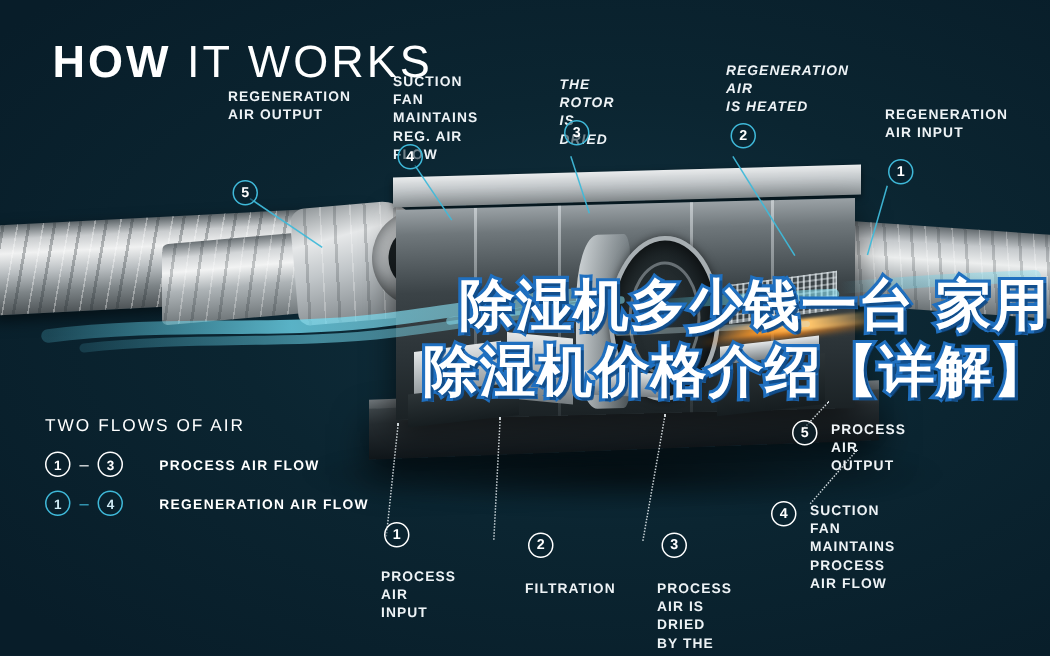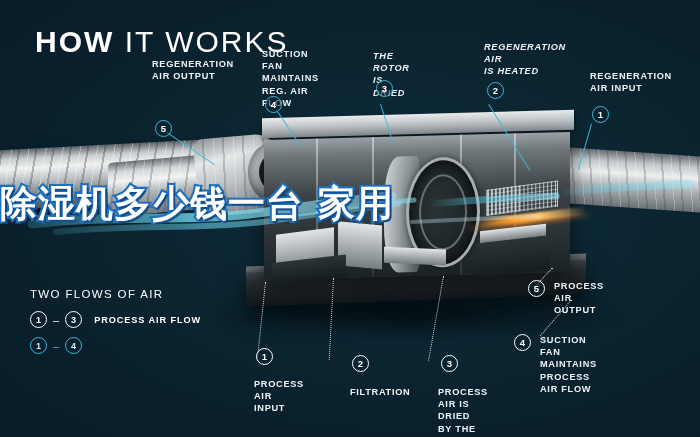--- a/index.html
+++ b/index.html
@@ -221,44 +221,44 @@
   .lead { position:absolute; transform-origin:0 0; height:0; }
   .lead.dotted {
     border-top:1.4px dotted rgba(236,243,247,.85);
   }
   .lead.cyanline {
     border-top:1.5px solid #3fb9d9;
     opacity:.95;
   }
 
   
-  .legend { position:absolute; left:30px; top:288px; }
+  .legend { position:absolute; left:30px; top:278px; }
   .legend-title {
     color:#ffffff; font-size:11.5px; letter-spacing:1.35px;
     font-weight:400; margin-bottom:11px;
   }
   .legend-row { display:flex; align-items:center; margin-bottom:9px; }
   .lnum {
     width:17px; height:17px; border-radius:50%;
     border:1.5px solid #ffffff; color:#ffffff;
     font-size:9px; font-weight:700;
     display:flex; align-items:center; justify-content:center;
   }
   .legend-row.cyan .lnum { border-color:#3fb9d9; color:#cfeaf4; }
   .dash { color:#ffffff; font-size:11px; margin:0 6px; }
   .legend-row.cyan .dash { color:#3fb9d9; }
   .ltext {
     color:#ffffff; font-size:9.2px; font-weight:700;
-    letter-spacing:.9px; margin-left:12px;
+    letter-spacing:.9px; margin-left:24px;
   }
 
   
   .cn-overlay {
     position:absolute; left:0; top:182px; width:700px;
-    text-align:left; pointer-events:none;
+    text-align:right; pointer-events:none;
   }
   .cn-line {
     font-family:"DejaVu Sans", sans-serif;
     font-size:37px; font-weight:700; color:#ffffff;
     letter-spacing:1px; line-height:1.19;
     -webkit-text-stroke:4.2px #1f6fbf;
     paint-order:stroke fill;
     text-shadow:
       0 0 0 #1f6fbf,
       2px 2px 0 rgba(12,60,110,.65);
@@ -419,20 +419,22 @@
       <span class="lnum">1</span>
       <span class="dash">–</span>
       <span class="lnum">3</span>
       <span class="ltext">PROCESS AIR FLOW</span>
     </div>
 
     <div class="legend-row cyan">
       <span class="lnum">1</span>
       <span class="dash">–</span>
       <span class="lnum">4</span>
+      <span class="ltext">REGENERATION AIR FLOW</span>
     </div>
   </div>
 
   <div class="cn-overlay">
     <div class="cn-line">除湿机多少钱一台 家用</div>
+    <div class="cn-line">除湿机价格介绍【详解】</div>
   </div>
 
 </div>
 
 </body></html>

